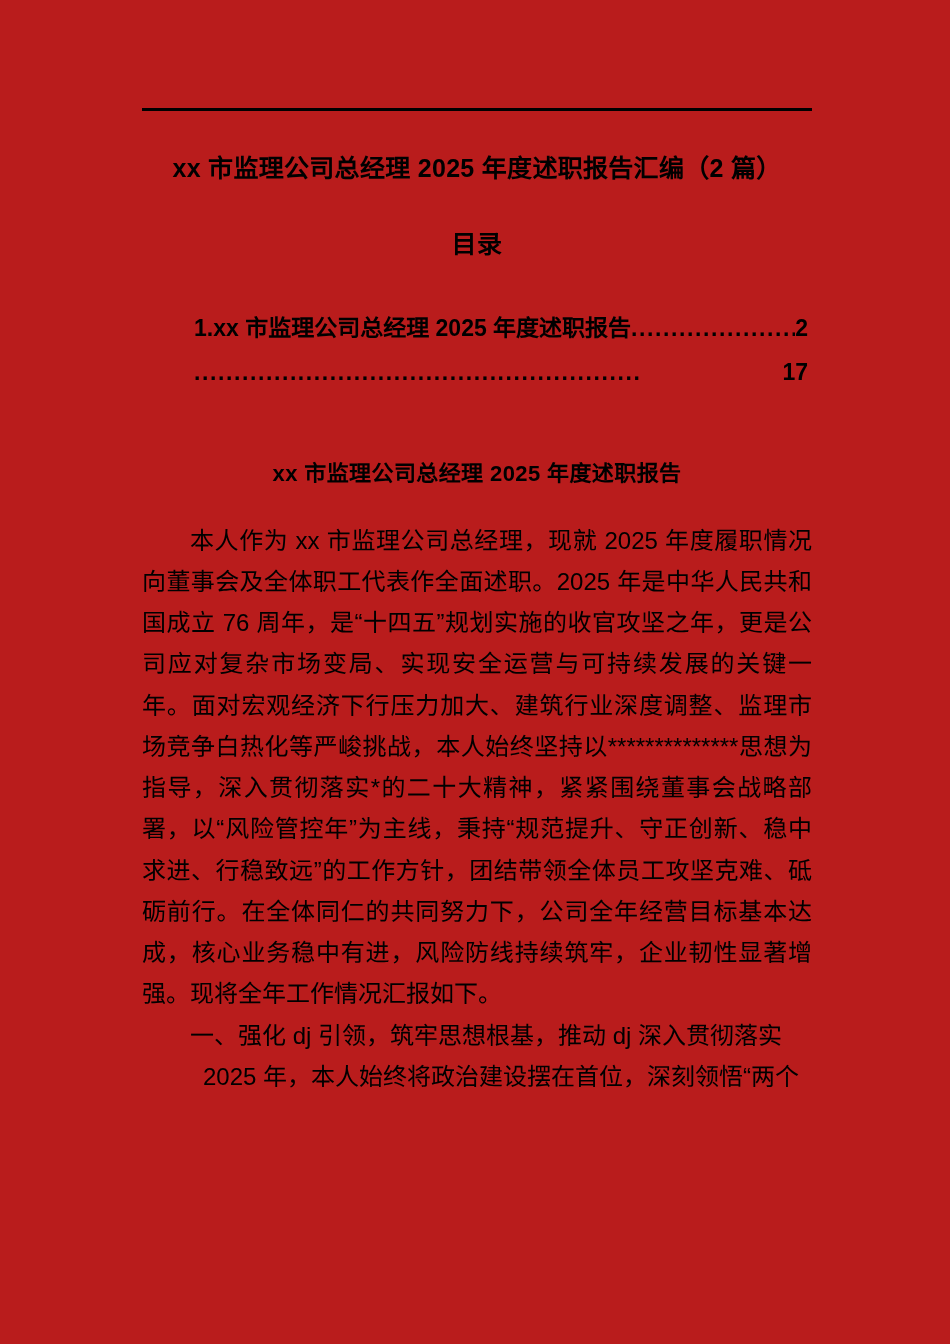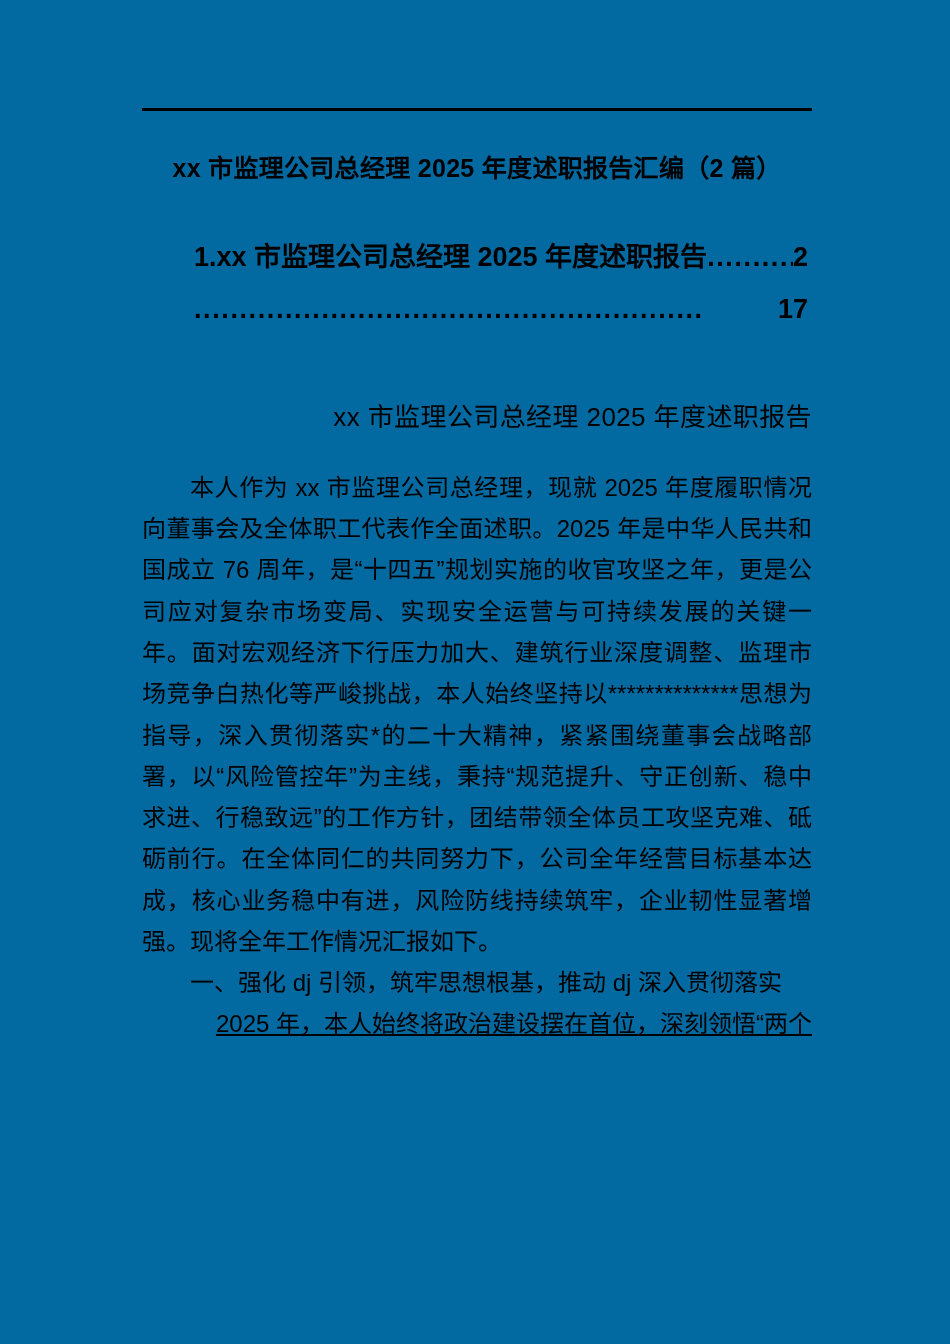--- a/index.html
+++ b/index.html
@@ -12,21 +12,21 @@
     font-family: "Liberation Sans", "DejaVu Sans", sans-serif;
     color: #000000;
     -webkit-font-smoothing: antialiased;
   }
 
   .page {
     position: relative;
     width: 950px;
     height: 1344px;
     margin: 0 auto;
-    background: #0369a1;
+    background: #b91c1c;
     overflow: hidden;
     box-sizing: border-box;
   }
 
   
   .header-rule {
     position: absolute;
     left: 142px;
     top: 108px;
     width: 670px;
@@ -64,21 +64,21 @@
   }
 
   
   .toc-list {
     margin: 0;
     padding-top: 46px;
   }
   .toc-entry {
     display: flex;
     align-items: flex-start;
-    font-size: 27px;
+    font-size: 23px;
     font-weight: bold;
     line-height: 1.92;
     padding-left: 52px;
     padding-right: 4px;
     white-space: nowrap;
   }
   .toc-label {
     flex: 0 0 auto;
   }
   .toc-leader {
@@ -90,23 +90,23 @@
   }
   .toc-page {
     flex: 0 0 auto;
   }
 
   
   .article {
     padding-top: 62px;
   }
   .article-title {
-    font-size: 26px;
-    font-weight: normal;
-    text-align: right;
+    font-size: 22px;
+    font-weight: bold;
+    text-align: center;
     margin: 0;
     letter-spacing: 0.4px;
     line-height: 1.5;
   }
 
   .body-block {
     padding-top: 30px;
   }
 
   p.para {
@@ -116,35 +116,35 @@
     text-align: justify;
     text-justify: inter-ideograph;
     text-indent: 2em;
     word-break: break-all;
     letter-spacing: 0px;
   }
   p.para + p.para {
     margin-top: 0;
   }
   p.para.last-open {
-    text-align: right;
-    text-decoration: underline;
+    text-align: center;
   }
 </style>
 </head>
 <body>
 
 <div class="page">
 
   <div class="header-rule"></div>
 
   <div class="content">
 
     <h1 class="doc-title">xx 市监理公司总经理 2025 年度述职报告汇编（2 篇）</h1>
 
+    <h2 class="toc-heading">目录</h2>
 
     <div class="toc-list">
 
       <div class="toc-entry">
         <span class="toc-label">1.xx 市监理公司总经理 2025 年度述职报告</span>
         <span class="toc-leader">........................................................</span>
         <span class="toc-page">2</span>
       </div>
 
       <div class="toc-entry">

